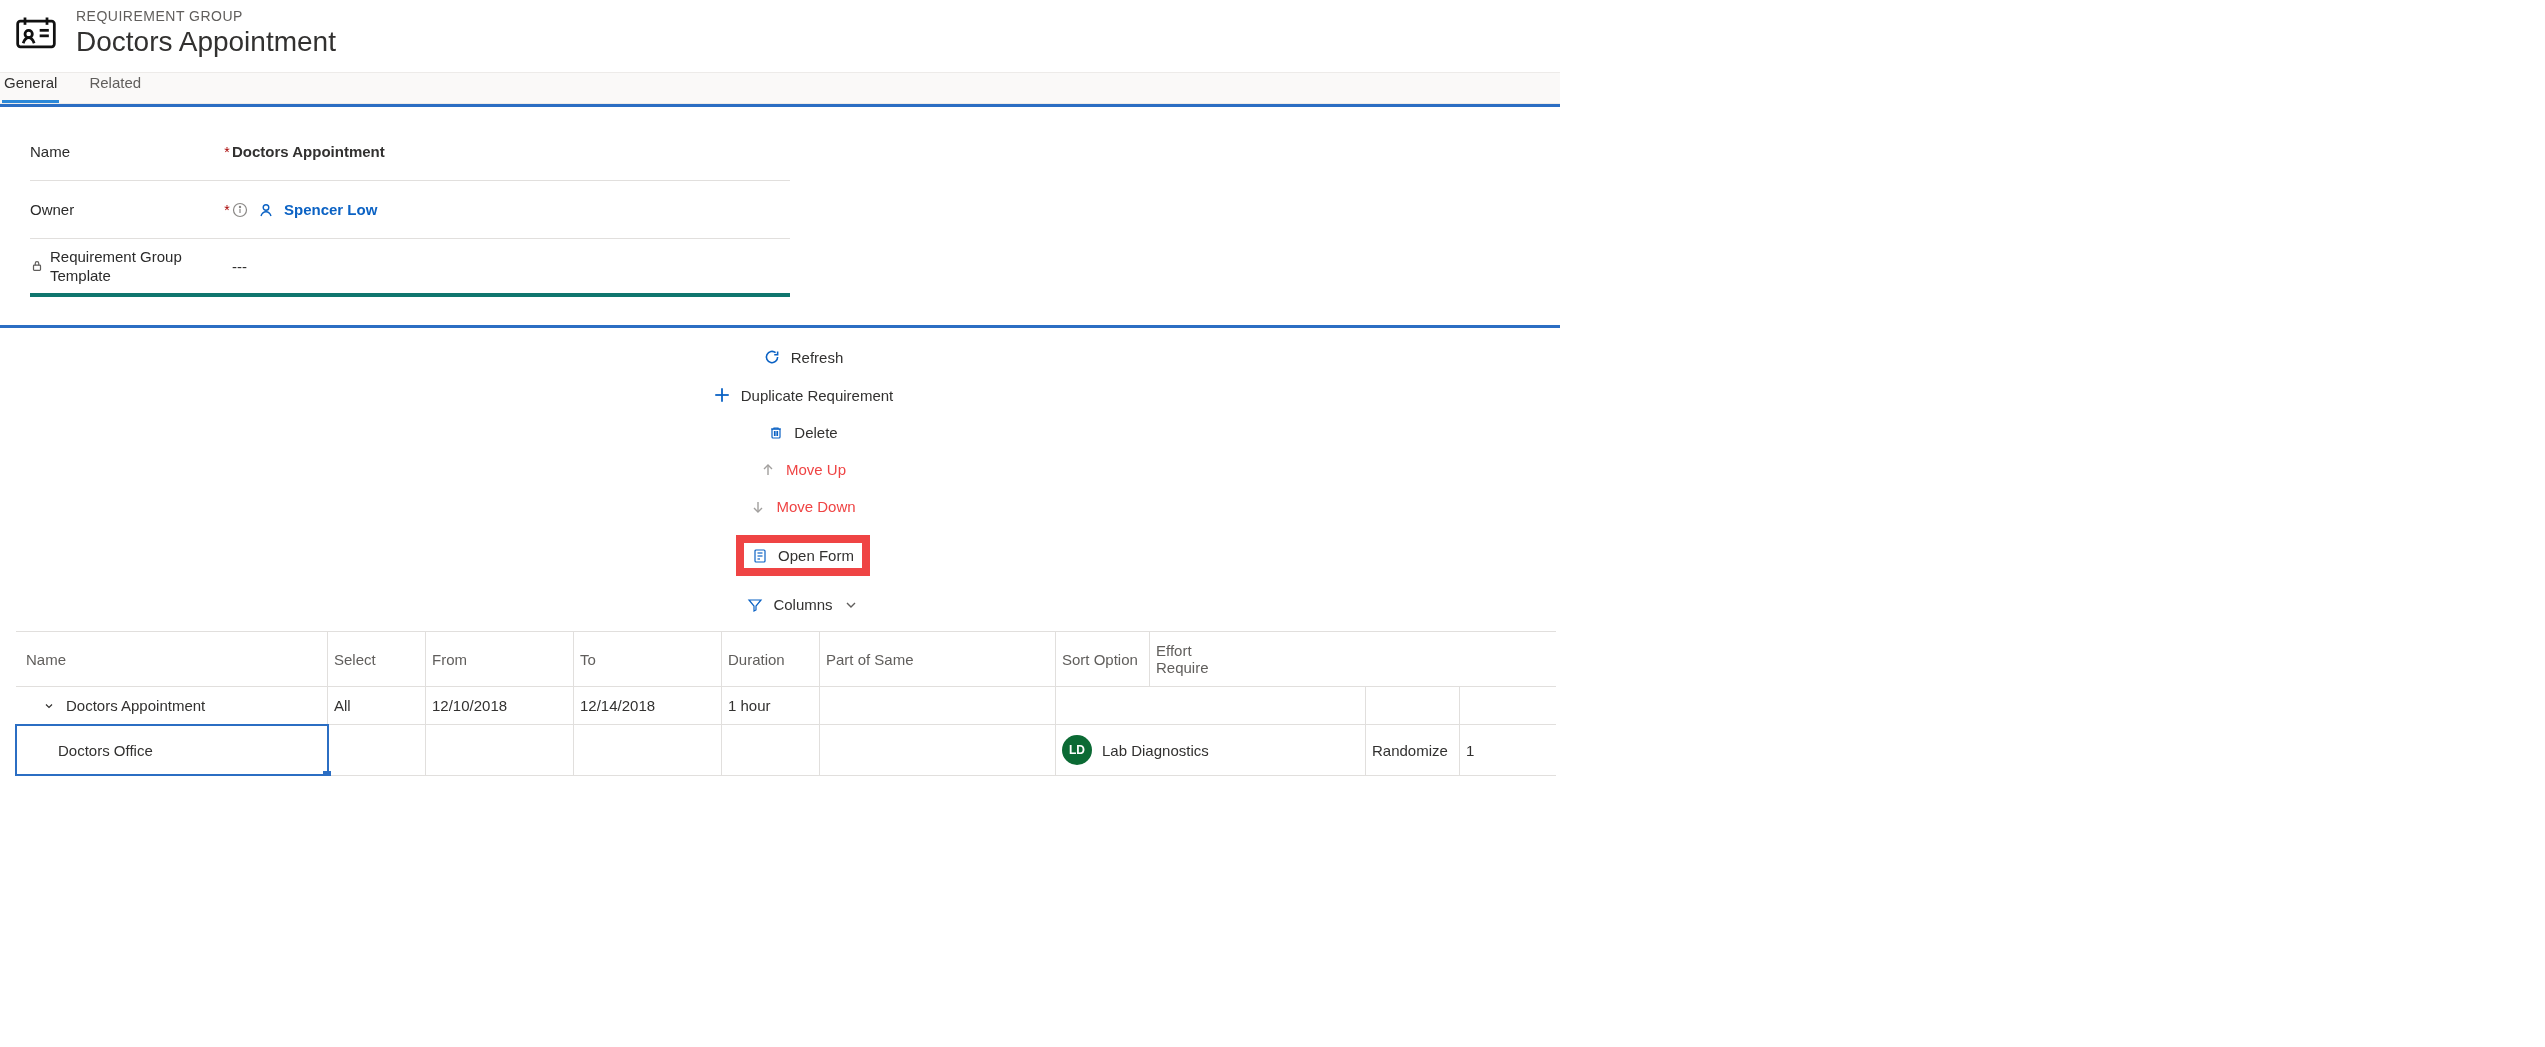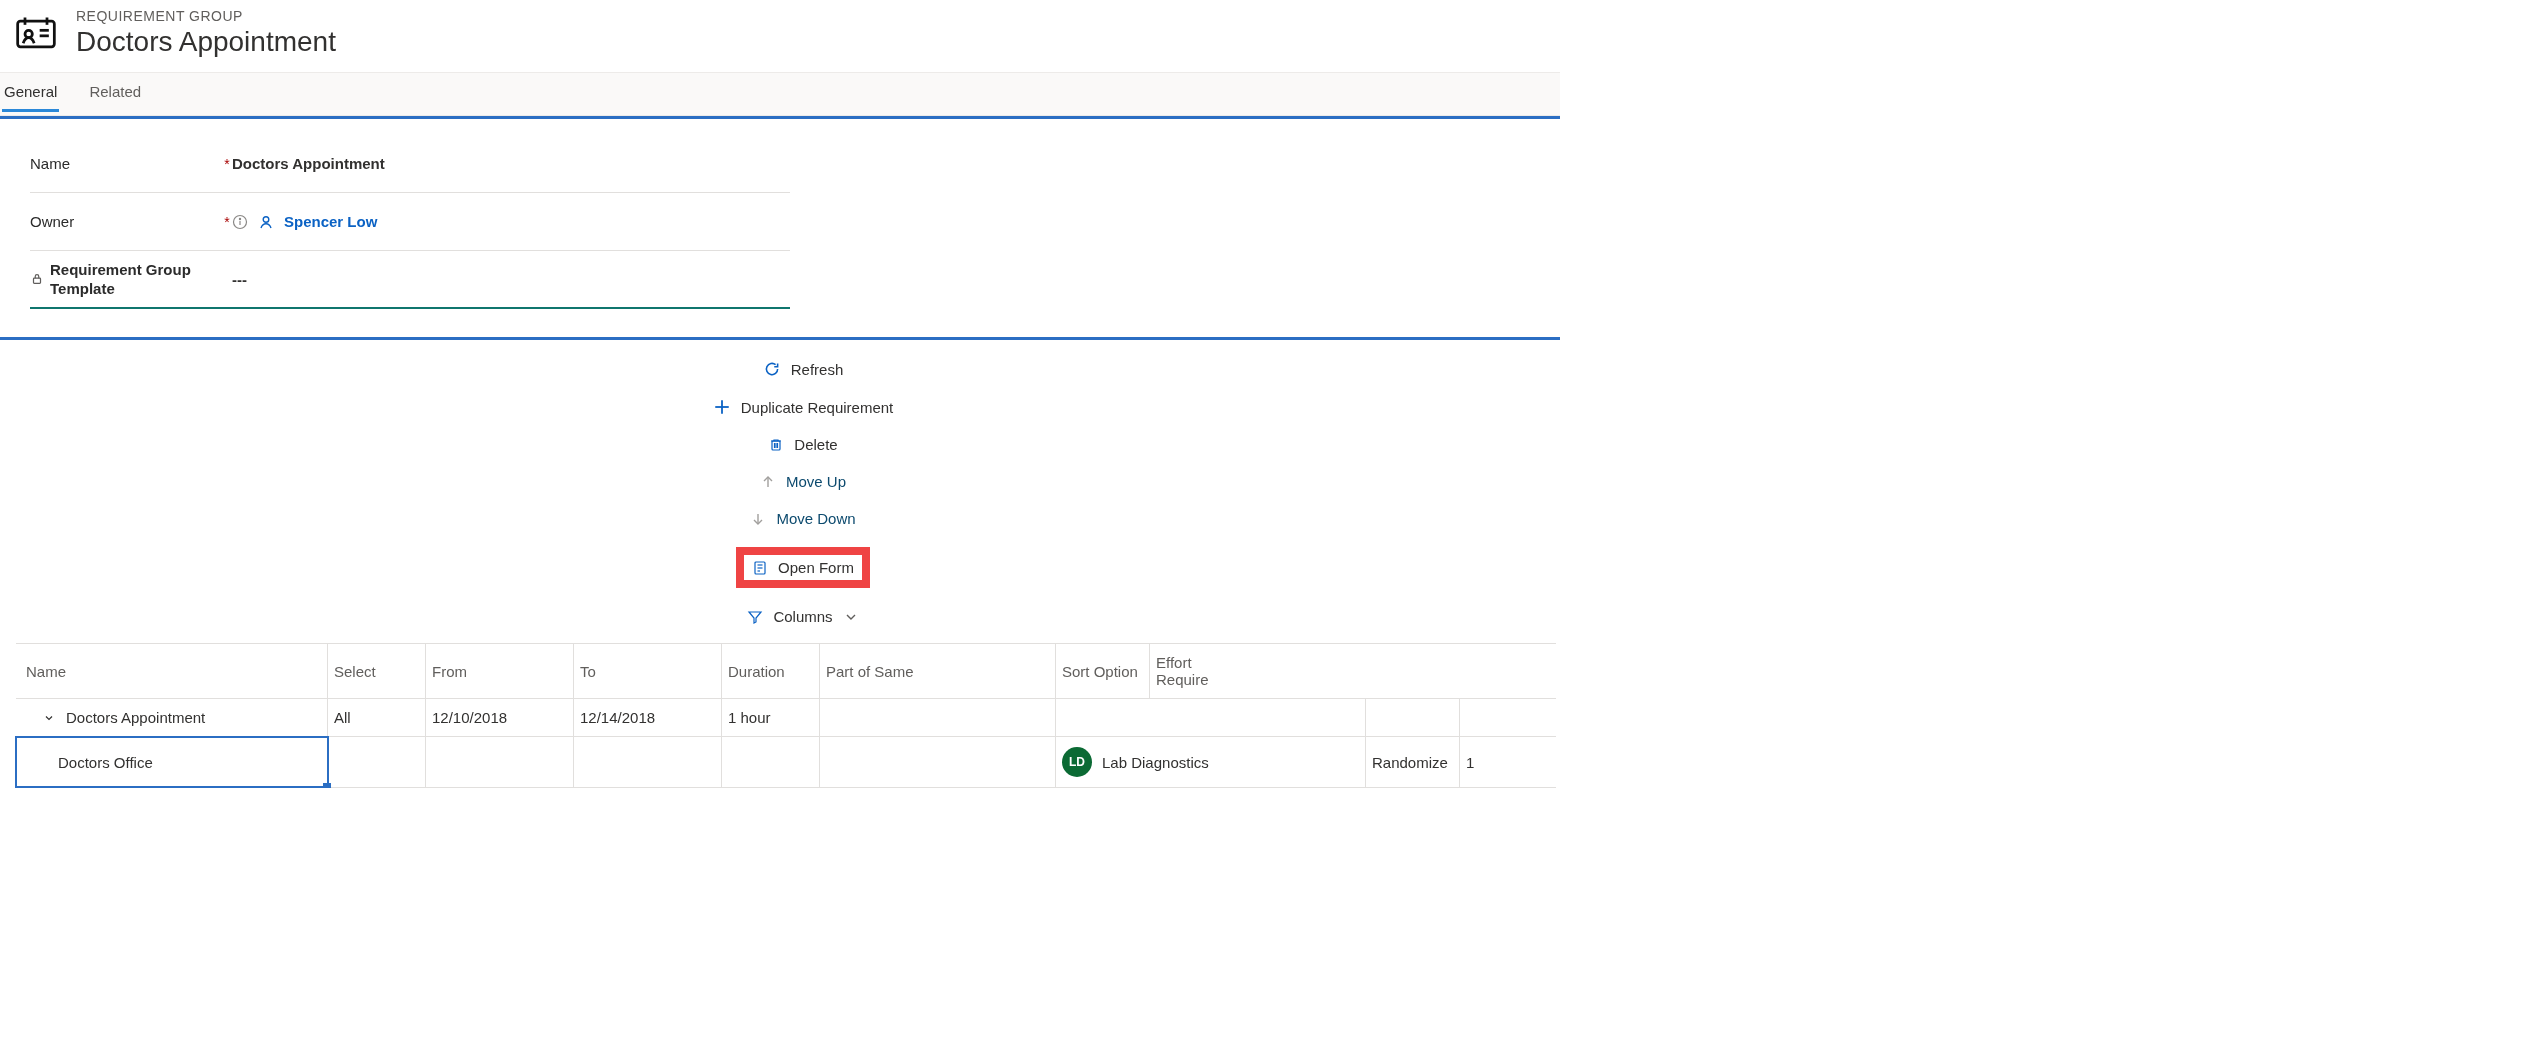--- a/index.html
+++ b/index.html
@@ -13,42 +13,42 @@
 
   
   .header { display: flex; align-items: flex-start; padding: 8px 14px 14px 14px; gap: 18px; }
   .header-icon { width: 44px; height: 44px; margin-top: 4px; flex-shrink: 0; }
   .header-icon svg { width: 44px; height: 44px; }
   .header-text { display: flex; flex-direction: column; }
   .header-type { font-size: 14px; letter-spacing: 0.5px; color: #605e5c; text-transform: uppercase; }
   .header-title { font-size: 28px; font-weight: 300; color: #323130; margin-top: 2px; }
 
   
-  .tab-bar { background: #faf9f8; border-top: 1px solid #edebe9; border-bottom: 1px solid #edebe9; padding: 0 0 0 2px; display: flex; gap: 28px; height: 44px; align-items: flex-start; }
+  .tab-bar { background: #faf9f8; border-top: 1px solid #edebe9; border-bottom: 1px solid #edebe9; padding: 0 0 0 2px; display: flex; gap: 28px; height: 32px; align-items: flex-end; }
   .tab { font-size: 15px; color: #605e5c; padding: 10px 2px 9px 2px; cursor: pointer; border-bottom: 3px solid transparent; }
   .tab.active { color: #323130; border-bottom-color: #2b88d8; }
 
   
   .section-border-top { height: 3px; background: #2b6ec3; }
   .form-area { padding: 16px 0 28px 30px; width: 790px; }
   .field-row { display: flex; align-items: center; border-bottom: 1px solid #e1dfdd; min-height: 58px; padding: 6px 0; }
-  .field-row:last-child { border-bottom: 2px solid #0f766e; font-weight: bold; }
+  .field-row:last-child { border-bottom: 4px solid #0f766e; }
   .field-label-col { width: 192px; display: flex; align-items: center; gap: 6px; color: #2b2b2b; font-size: 15px; }
   .field-star { color: #a80000; font-size: 14px; width: 10px; text-align: center; }
   .field-value-col { flex: 1; display: flex; align-items: center; gap: 10px; font-size: 15px; }
   .field-value-bold { font-weight: 600; }
   .owner-link { color: #0b62c4; font-weight: 600; cursor: pointer; }
   .icon-circle-info svg, .icon-person svg, .icon-lock svg { display: block; }
   .field-label-multi { line-height: 1.3; }
 
   
   .subgrid-topbar { height: 3px; background: #2b6ec3; }
   .toolbar { display: flex; align-items: center; gap: 20px; padding: 20px 0 18px 46px; font-size: 15px; color: #323130; flex-direction: column; }
   .tool-btn { display: inline-flex; align-items: center; gap: 10px; cursor: pointer; color: #323130; }
-  .tool-btn.disabled { color: #0c4a6e; cursor: default; }
+  .tool-btn.disabled { color: #ef4444; cursor: default; }
   .tool-btn.highlight { border: 8px solid #ef4444; padding: 4px 8px; border-radius: 0; text-align: center; }
   .tool-svg { width: 16px; height: 16px; }
   .tool-svg.lg { width: 18px; height: 18px; }
 
   
   .grid { border-top: 1px solid #e1dfdd; margin: 0 0 0 16px; width: 1540px; font-size: 15px; }
   .grid-head, .grid-row { display: flex; border-bottom: 1px solid #e1dfdd; }
   .grid-head { color: #605e5c; }
   .grid-cell { padding: 10px 8px 10px 6px; border-right: 1px solid #e1dfdd; display: flex; align-items: center; gap: 10px; }
   .grid-cell:last-child { border-right: none; }

